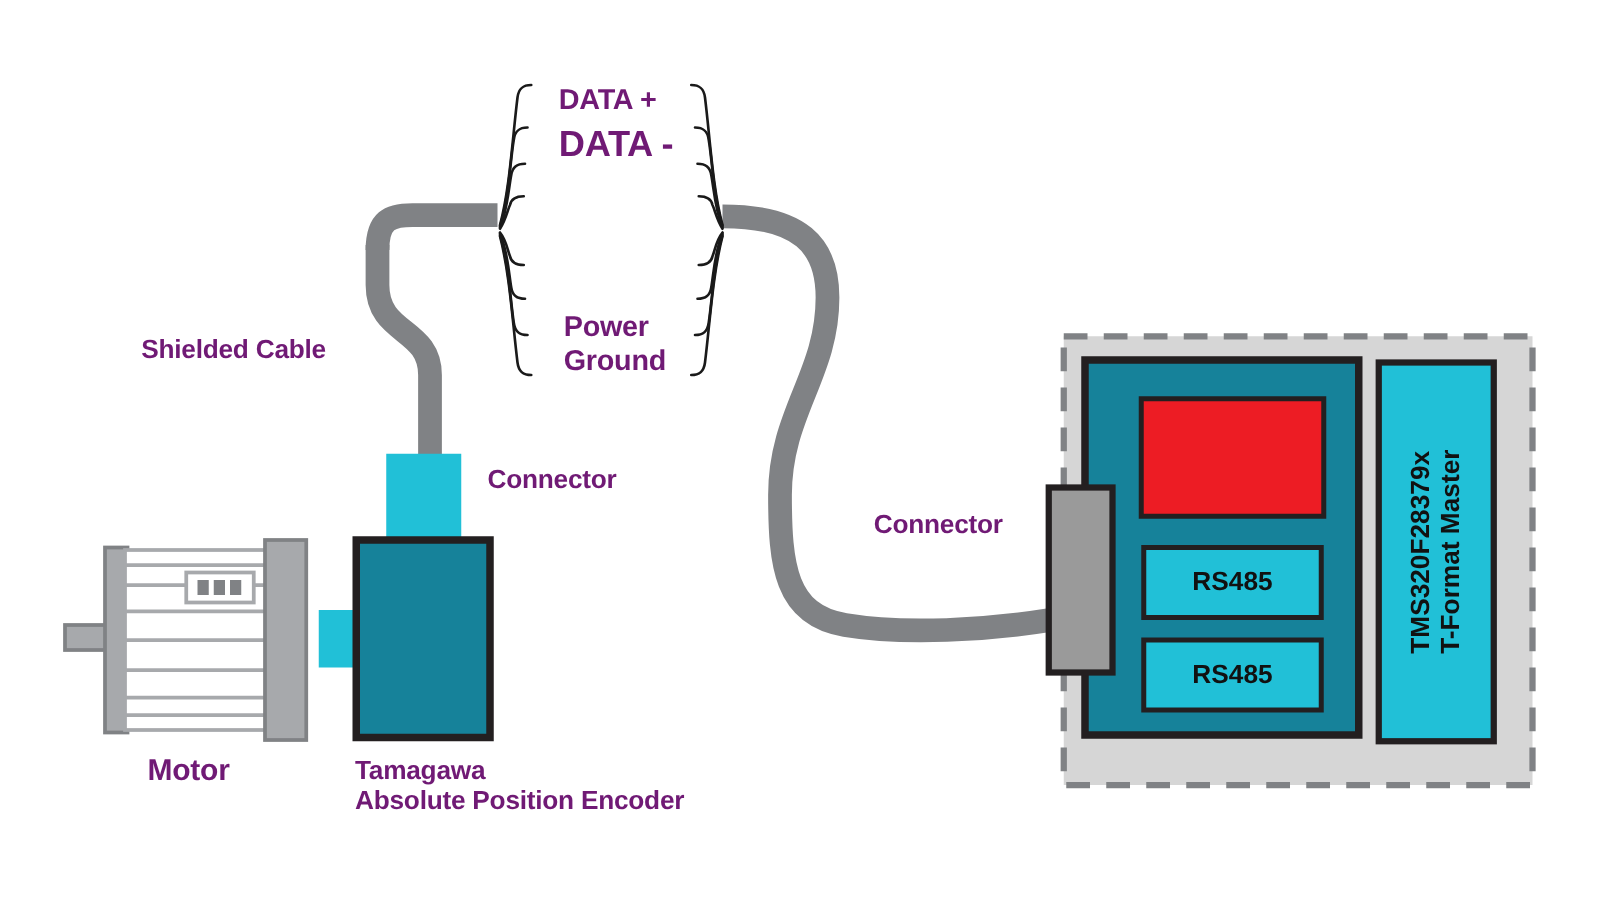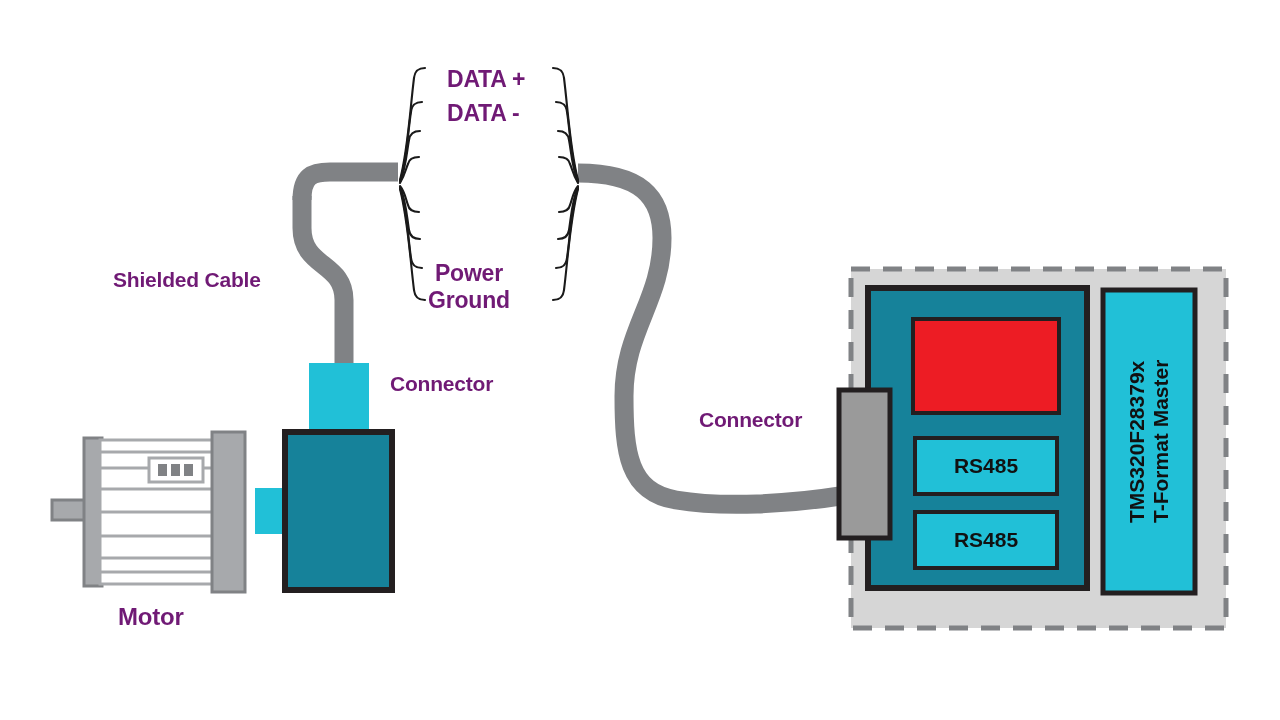--- a/index.html
+++ b/index.html
@@ -14,22 +14,22 @@
     position:absolute;font-weight:bold;color:#701a75;
     font-family:"Liberation Sans", sans-serif;
     white-space:pre;line-height:1.16;letter-spacing:-0.2px;
   }
   #lbl-shielded-cable{left:113px;top:268px;font-size:21px;text-align:right;}
   #lbl-connector-left{left:390px;top:372px;font-size:21px;}
   #lbl-connector-right{left:699px;top:408px;font-size:21px;}
   #lbl-motor{left:118px;top:603px;font-size:24px;}
   #lbl-encoder-name{left:284px;top:605px;font-size:21px;}
   #lbl-data-plus{left:447px;top:66px;font-size:23px;}
-  #lbl-data-minus{left:447px;top:100px;font-size:23px;}
-  #lbl-power-ground{left:428px;top:248px;font-size:23px;text-align:center;margin-top:12px;}
+  #lbl-data-minus{left:447px;top:100px;font-size:29px;}
+  #lbl-power-ground{left:451px;top:248px;font-size:23px;}
   .boxtext{
     position:absolute;font-weight:bold;
     font-family:"Liberation Sans", sans-serif;
     display:flex;align-items:center;justify-content:center;
     text-align:center;white-space:pre;line-height:1.14;
     pointer-events:none;
   }
   #txt-encoder-supply{left:913px;top:319px;width:146px;height:110px;font-size:21px;color:#ffffff;}
   #txt-rs485-1{left:915px;top:438px;width:142px;height:56px;font-size:21px;color:#111111;}
   #txt-rs485-2{left:915px;top:512px;width:142px;height:56px;font-size:21px;color:#111111;}
@@ -124,20 +124,22 @@
 
     <rect x="1103" y="290" width="92" height="303" fill="#21C0D7" stroke="#231F20" stroke-width="5"></rect>
 
     <rect x="839" y="390" width="51" height="148" fill="#9A9A9A" stroke="#231F20" stroke-width="5"></rect>
   </svg>
 
   <div class="lbl" id="lbl-shielded-cable">Shielded Cable</div>
   <div class="lbl" id="lbl-connector-left">Connector</div>
   <div class="lbl" id="lbl-connector-right">Connector</div>
   <div class="lbl" id="lbl-motor">Motor</div>
+  <div class="lbl" id="lbl-encoder-name">Tamagawa
+Absolute Position Encoder</div>
   <div class="lbl" id="lbl-data-plus">DATA +</div>
   <div class="lbl" id="lbl-data-minus">DATA -</div>
   <div class="lbl" id="lbl-power-ground">Power
 Ground</div>
 
   <div class="boxtext" id="txt-rs485-1">RS485</div>
   <div class="boxtext" id="txt-rs485-2">RS485</div>
   <div class="boxtext" id="txt-mcu">TMS320F28379x
 T-Format Master</div>
 

